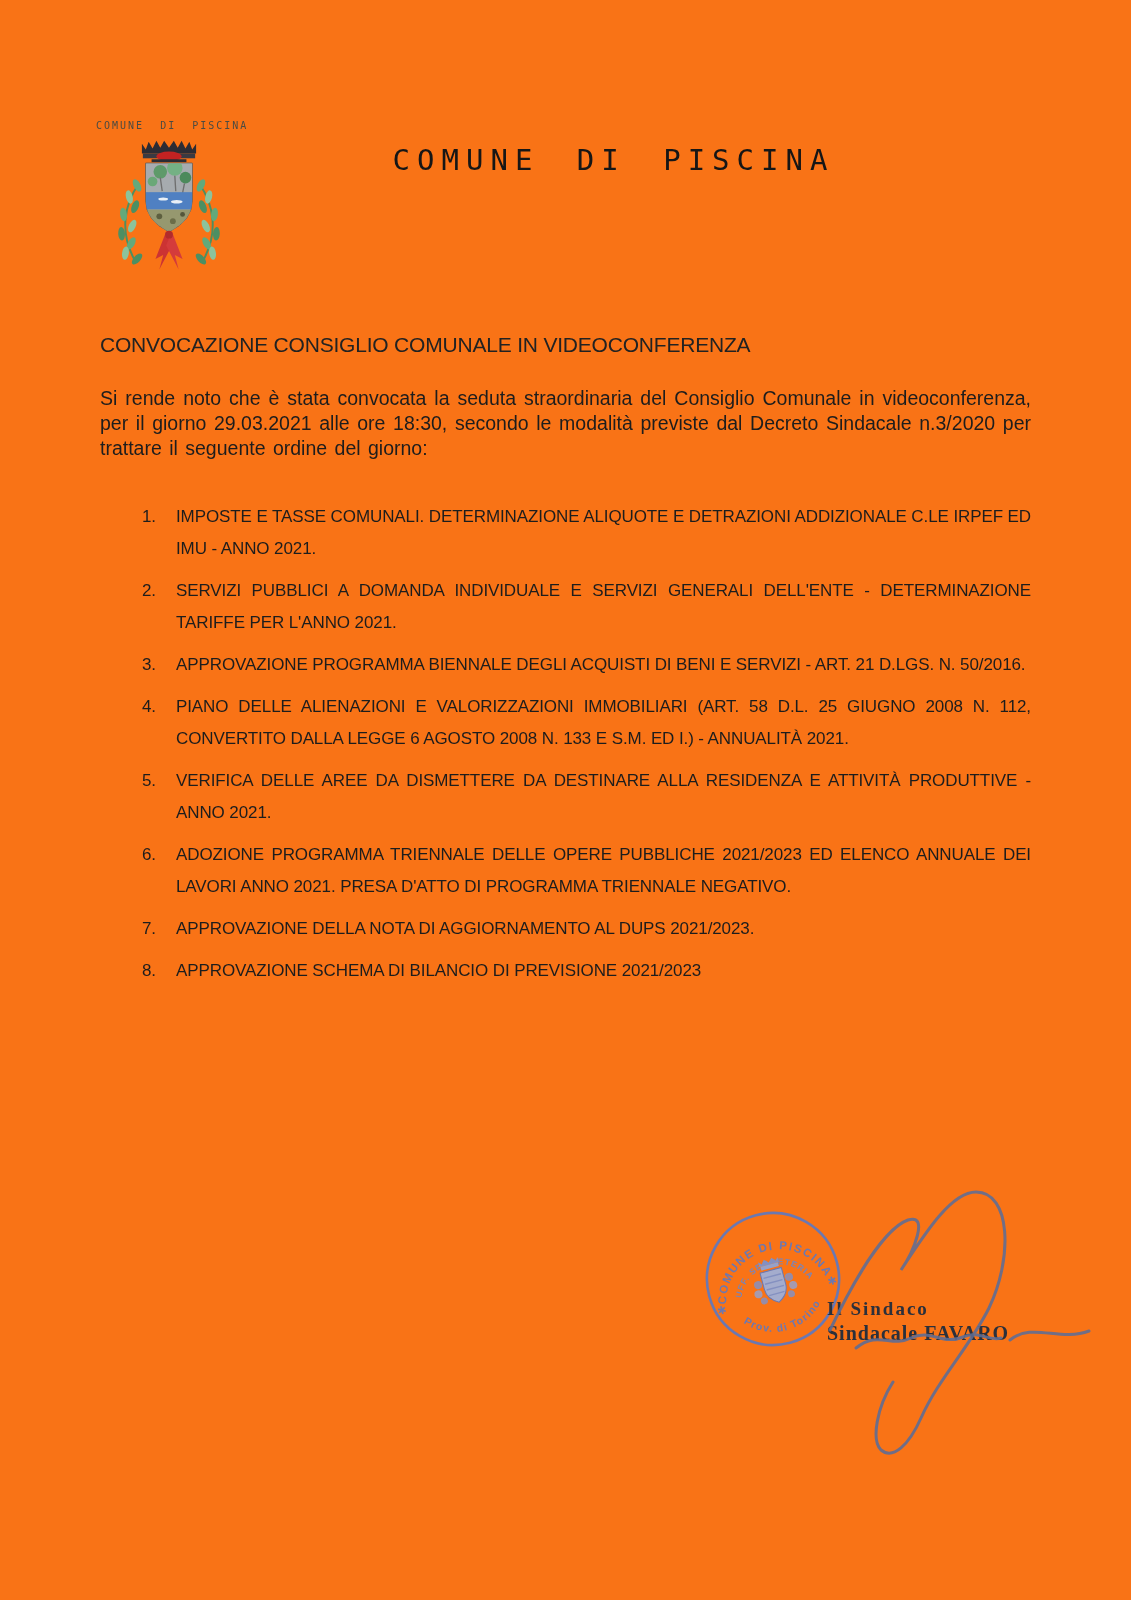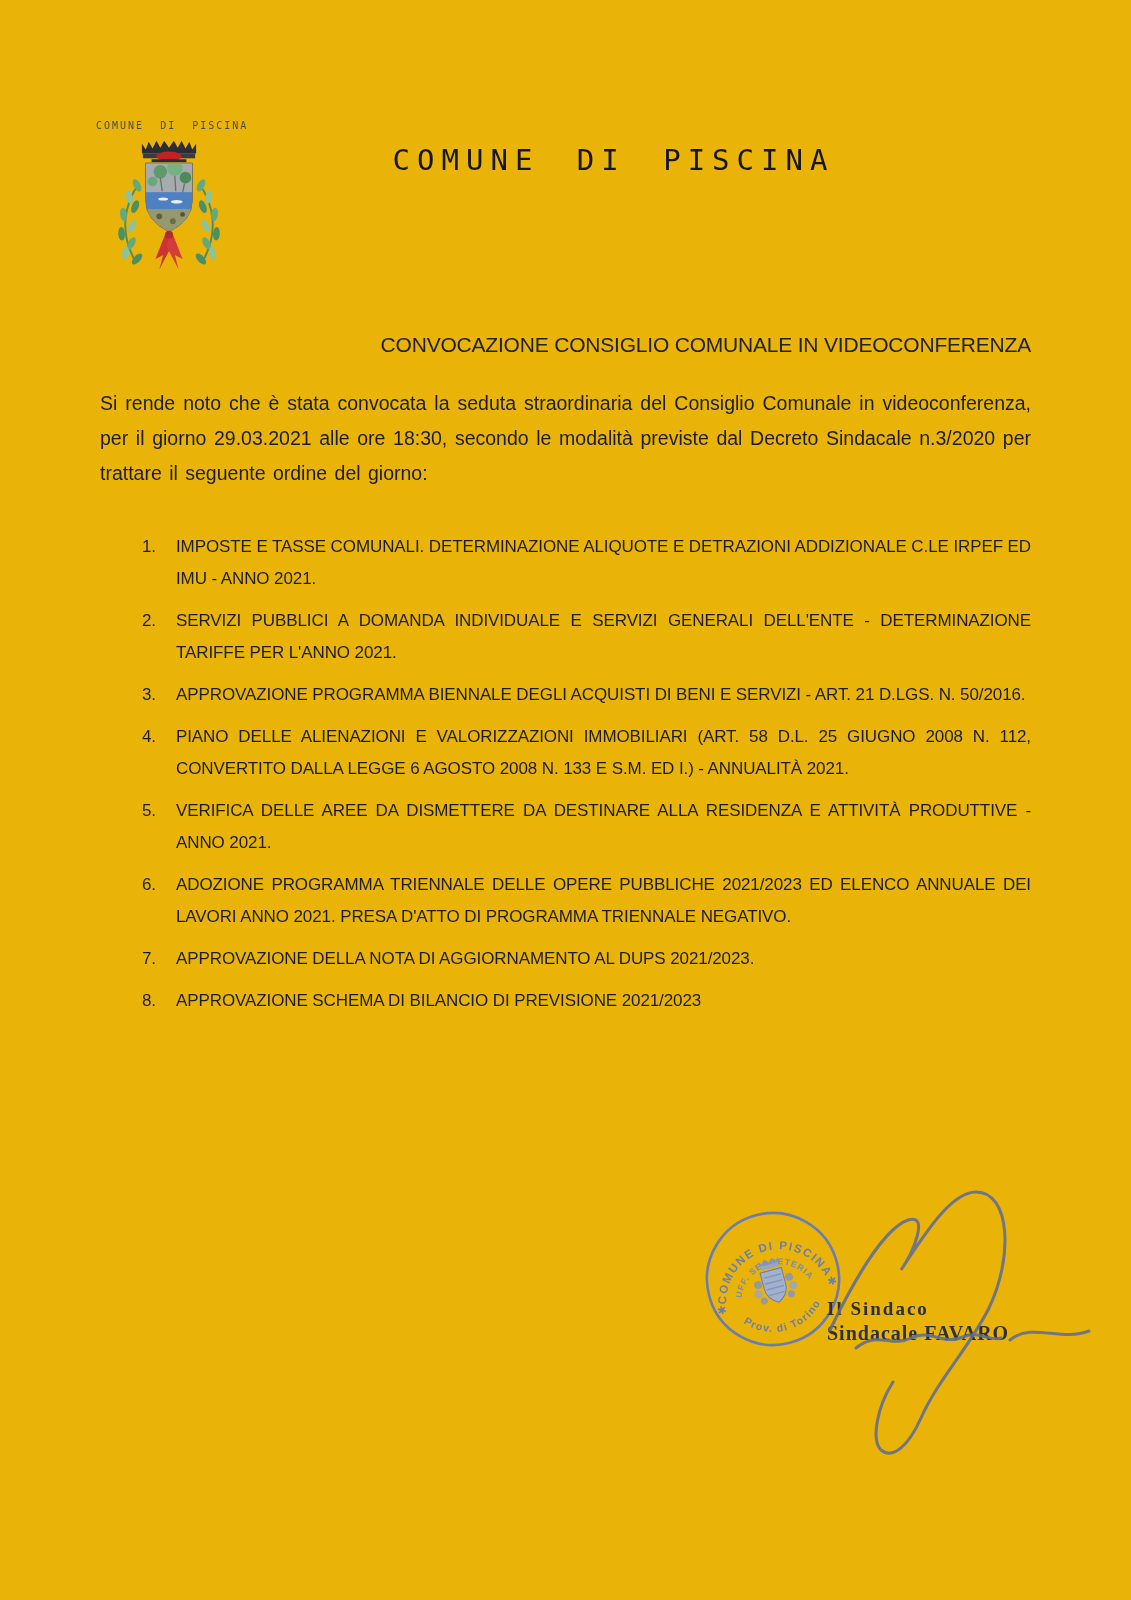--- a/index.html
+++ b/index.html
@@ -3,21 +3,21 @@
 <meta charset="utf-8">
 <style>
   * { margin:0; padding:0; box-sizing:border-box; }
   html,body { background:#ffffff; }
   body { font-family:"Liberation Sans", sans-serif; color:#1f1f1f; }
 
   .page {
     position:relative;
     width:1131px; height:1600px;
     margin:0 auto;
-    background:#eab308;
+    background:#f97316;
     overflow:hidden;
   }
 
   
   .logo-block {
     position:absolute; left:96px; top:120px; width:146px;
     text-align:center;
   }
   .logo-caption {
     font-family:"DejaVu Sans Mono", monospace;
@@ -42,25 +42,25 @@
     font-size:20px; margin-top:3px; color:#1d1d1d;
     letter-spacing:0.1px;
   }
 
   
   .content {
     position:absolute; left:100px; top:333px; width:931px;
   }
   .doc-heading {
     font-weight:normal; font-size:21px; letter-spacing:-0.2px;
-    text-align:right; color:#222;
+    text-align:left; color:#222;
   }
   .intro {
     margin-top:29px;
-    font-size:19.5px; line-height:35px;
+    font-size:19.5px; line-height:25px;
     text-align:justify; text-align-last:left;
     word-spacing:2px; color:#1d1d1d;
   }
   .agenda {
     list-style:none;
     margin-top:40px;
   }
   .agenda-item {
     display:flex;
     font-size:17px; line-height:32px;

